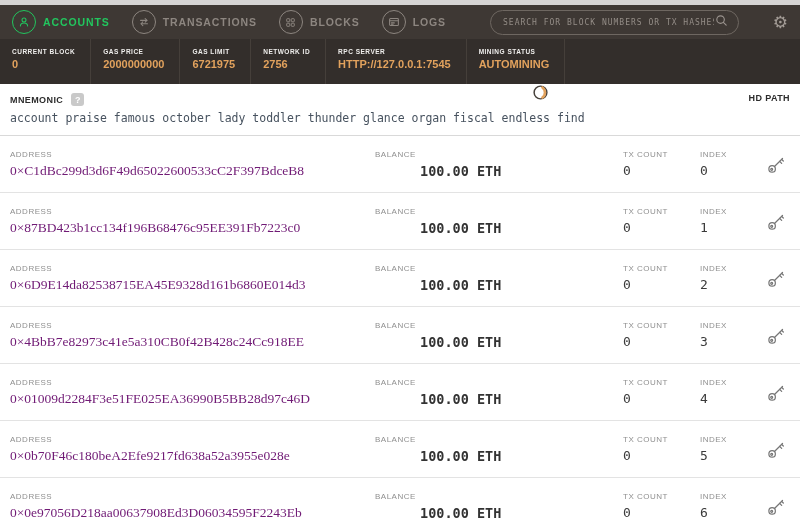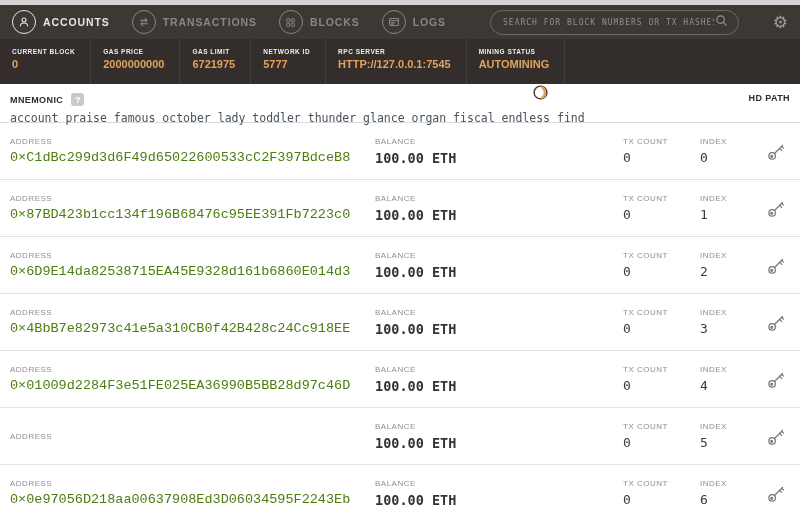--- a/index.html
+++ b/index.html
@@ -8,21 +8,21 @@
 
   .top-strip { height: 5px; background: #d6d4d4; }
 
   
   .navbar {
     height: 34px; background: #3e3834;
     display: flex; align-items: center;
     padding: 0 12px; gap: 22px;
   }
   .nav-item { display: flex; align-items: center; gap: 7px; color: #8d8680; cursor: pointer; }
-  .nav-item.active { color: #e5e5e5; }
+  .nav-item.active { color: #22c55e; }
   .nav-icon-circle {
     width: 24px; height: 24px; border: 1.5px solid currentColor; border-radius: 50%;
     display: flex; align-items: center; justify-content: center; flex: none;
   }
   .nav-icon-circle svg { display: block; }
   .nav-label { font-size: 10.5px; font-weight: bold; letter-spacing: 0.9px; }
   .nav-spacer { flex: 1; }
   .search-pill {
     display: flex; align-items: center;
     border: 1px solid #6e6761; border-radius: 13px;
@@ -48,21 +48,21 @@
   }
   .status-cell.with-icon { flex-direction: column; gap: 8px; align-items: flex-end; }
   .status-stack { display: flex; flex-direction: column; gap: 3px; }
   .status-label { color: #efeeec; font-size: 6.5px; font-weight: bold; letter-spacing: 0.5px; white-space: nowrap; }
   .status-value { color: #e2a25d; font-size: 11px; font-weight: bold; white-space: nowrap; }
   .mining-icon { margin: 6px 0 0 16px; }
   .status-fill { flex: 1; border-right: none; }
 
   
   .mnemonic-panel {
-    height: 39px; background: #ffffff; border-bottom: 1px solid #d9d9d9;
+    height: 52px; background: #ffffff; border-bottom: 1px solid #d9d9d9;
     display: flex; justify-content: space-between;
     padding: 9px 10px 8px 10px;
   }
   .panel-label-row { display: flex; align-items: center; gap: 8px; margin-bottom: 5px; }
   .panel-label { font-size: 9px; font-weight: bold; color: #2c2c2c; letter-spacing: 0.4px; }
   .help-badge {
     width: 13px; height: 13px; background: #c9c9c9; border-radius: 3px;
     color: #ffffff; font-size: 9px; font-weight: bold;
     display: flex; align-items: center; justify-content: center; cursor: pointer;
   }
@@ -74,22 +74,22 @@
   .account-row {
     height: 57px; border-bottom: 1px solid #e3e3e3;
     display: flex; align-items: center; padding: 0 12px 0 10px;
   }
   .col { display: flex; flex-direction: column; gap: 4px; }
   .col-address { width: 365px; flex: none; }
   .col-balance { width: 248px; flex: none; }
   .col-tx      { width: 77px;  flex: none; }
   .col-index   { width: 60px;  flex: none; justify-content: flex-end; }
   .cell-label { font-size: 8px; color: #8f8f8f; letter-spacing: 0.5px; }
-  .addr-value { font-family: Liberation Mono, monospace; font-size: 13.5px; color: #4d7c0f; white-space: nowrap; }
-  .balance-value { font-family: "DejaVu Sans Mono", monospace; font-size: 13.5px; font-weight: bold; color: #333333; white-space: nowrap; }
+  .addr-value { font-family: Liberation Serif, serif; font-size: 13.5px; color: #701a75; white-space: nowrap; }
+  .balance-value { font-family: "DejaVu Sans Mono", monospace; font-size: 13.5px; font-weight: bold; color: #333333; white-space: nowrap; margin-left: 45px; }
   .num-value { font-family: "DejaVu Sans Mono", monospace; font-size: 13px; color: #3a3a3a; }
   .key-btn {
     margin-left: auto; background: none; border: none; cursor: pointer;
     width: 24px; height: 24px; padding: 0; color: #757575;
     display: flex; align-items: center; justify-content: center;
   }
 </style>
 </head>
 <body>
 
@@ -159,21 +159,21 @@
   <div class="status-cell">
     <span class="status-label">GAS PRICE</span>
     <span class="status-value">2000000000</span>
   </div>
   <div class="status-cell">
     <span class="status-label">GAS LIMIT</span>
     <span class="status-value">6721975</span>
   </div>
   <div class="status-cell">
     <span class="status-label">NETWORK ID</span>
-    <span class="status-value">5777</span>
+    <span class="status-value">2756</span>
   </div>
   <div class="status-cell">
     <span class="status-label">RPC SERVER</span>
     <span class="status-value">HTTP://127.0.0.1:7545</span>
   </div>
   <div class="status-cell with-icon">
     <span class="status-stack">
       <span class="status-label">MINING STATUS</span>
       <span class="status-value">AUTOMINING</span>
     </span>
@@ -339,20 +339,21 @@
         <path d="M9.7 14.3 L18.9 5.1"></path>
         <path d="M15.6 8.4 l2.3 2.3"></path>
         <path d="M17.9 6.1 l1.9 1.9"></path>
       </svg>
     </button>
   </div>
 
   <div class="account-row">
     <div class="col col-address">
       <span class="cell-label">ADDRESS</span>
+      <span class="addr-value">0×0b70F46c180beA2Efe9217fd638a52a3955e028e</span>
     </div>
     <div class="col col-balance">
       <span class="cell-label">BALANCE</span>
       <span class="balance-value">100.00 ETH</span>
     </div>
     <div class="col col-tx">
       <span class="cell-label">TX COUNT</span>
       <span class="num-value">0</span>
     </div>
     <div class="col col-index">

